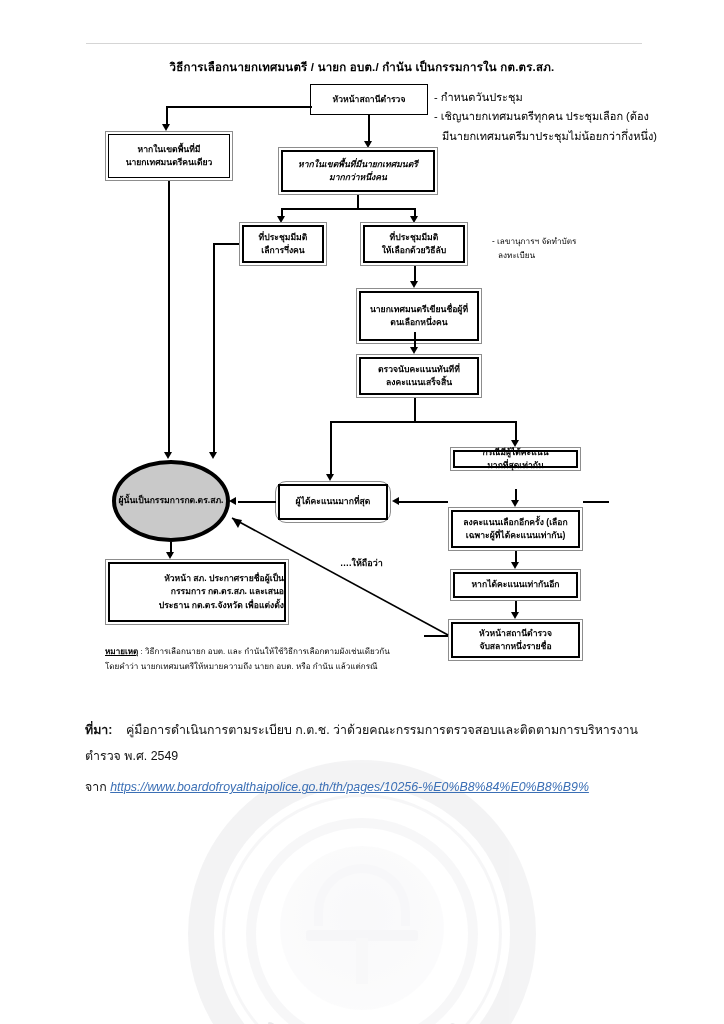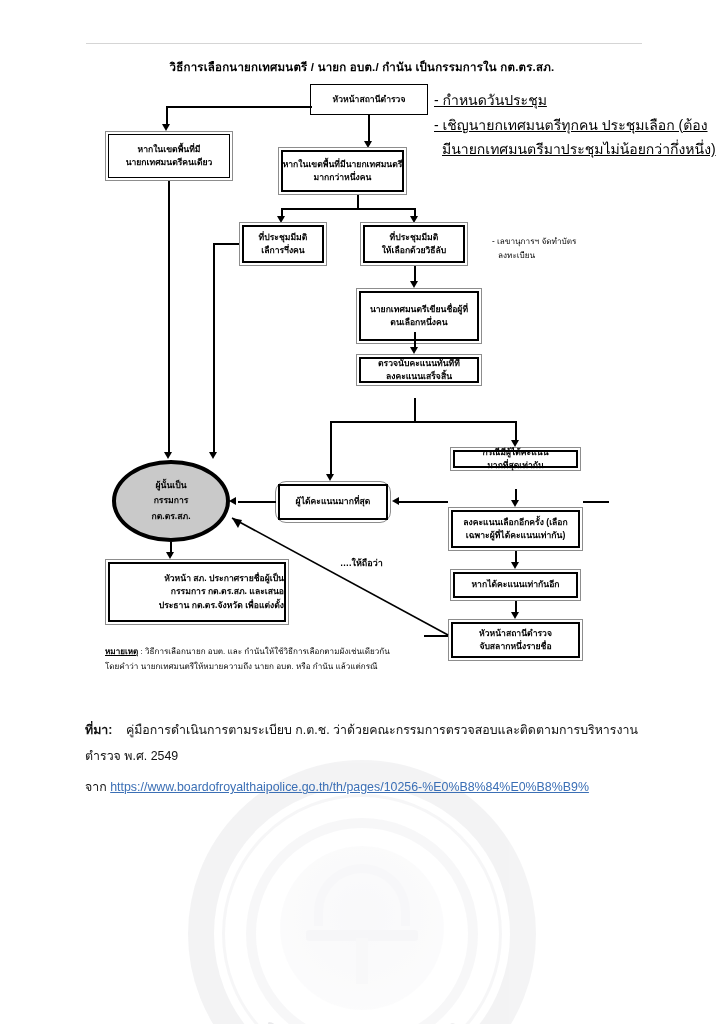--- a/index.html
+++ b/index.html
@@ -69,54 +69,54 @@
   .dbl{border:1px solid #8d8d8d;padding:2px;background:#fff;}
   .dbl > .inner{
     border:2.4px solid #000;width:100%;height:100%;box-sizing:border-box;
     display:flex;flex-direction:column;align-items:center;justify-content:center;
     background:#fff;
   }
   .dbl-thin > .inner{border-width:1.7px;}
 
   .ellipse{
     position:absolute;border-radius:50%;background:#c9c9c9;border:4px solid #000;
-    box-sizing:border-box;display:flex;flex-direction:column;align-items:center;justify-content:center;
+    box-sizing:border-box;display:flex;flex-direction:row;align-items:center;justify-content:center;
     text-align:center;font-size:8.6px;font-weight:bold;line-height:1.75;
   }
 
   
   .ln{position:absolute;background:#000;}
   .lnh{height:1.6px;}
   .lnv{width:1.6px;}
   .arrow{position:absolute;width:0;height:0;}
   .ar-down{border-left:4.5px solid transparent;border-right:4.5px solid transparent;border-top:7px solid #000;}
   .ar-left{border-top:4.5px solid transparent;border-bottom:4.5px solid transparent;border-right:7px solid #000;}
 
   .bullets{
-    position:absolute;font-size:14px;line-height:1.75;white-space:nowrap;text-decoration:underline;
+    position:absolute;font-size:11px;line-height:1.75;white-space:nowrap;
   }
   .bullets .cont{padding-left:8px;}
   .sidelabel{position:absolute;font-size:8.2px;line-height:1.7;white-space:nowrap;}
   .diaglabel{position:absolute;font-size:9px;font-weight:bold;white-space:nowrap;}
 
   .note{
     position:absolute;left:105px;top:645px;width:420px;
     font-size:8.1px;line-height:1.85;
   }
   .note u{font-weight:bold;}
 
   
   .src{
     position:absolute;left:85px;top:718px;width:560px;
     font-size:12.4px;line-height:1.95;color:#111;
   }
   .src .lbl{font-weight:bold;}
   .src .row2{margin-top:2px;}
   .src .row3{margin-top:7px;}
-  .src a{color:#3b6fb5;text-decoration:underline;word-break:break-all;}
+  .src a{color:#3b6fb5;text-decoration:underline;word-break:break-all;font-style:italic;}
 </style>
 </head>
 <body>
 
 <div class="page">
 
   <div class="watermark">
     <div class="wm-ring"></div>
     <div class="wm-ring2"></div>
     <div class="wm-ring3"></div>
@@ -153,21 +153,21 @@
   <div class="ln lnv" style="left:368px;top:115px;height:30px;"></div>
   <div class="arrow ar-down" style="left:364px;top:141px;"></div>
 
   <div class="node dbl dbl-thin" style="left:105px;top:131px;width:128px;height:50px;">
     <div class="inner">
       <span>หากในเขตพื้นที่มี</span>
       <span>นายกเทศมนตรีคนเดียว</span>
     </div>
   </div>
 
-  <div class="node dbl" style="left:278px;top:147px;width:129px;height:48px;">
+  <div class="node dbl" style="left:278px;top:147px;width:160px;height:48px;font-style:italic;">
     <div class="inner">
       <span>หากในเขตพื้นที่มีนายกเทศมนตรี</span>
       <span>มากกว่าหนึ่งคน</span>
     </div>
   </div>
 
   <div class="ln lnv" style="left:357px;top:195px;height:14px;"></div>
   <div class="ln lnh" style="left:281px;top:208px;width:134px;"></div>
   <div class="ln lnv" style="left:281px;top:208px;height:10px;"></div>
   <div class="ln lnv" style="left:414px;top:208px;height:10px;"></div>
@@ -206,21 +206,21 @@
   <div class="node dbl" style="left:356px;top:288px;width:126px;height:56px;">
     <div class="inner">
       <span>นายกเทศมนตรีเขียนชื่อผู้ที่</span>
       <span>ตนเลือกหนึ่งคน</span>
     </div>
   </div>
 
   <div class="ln lnv" style="left:414px;top:332px;height:18px;"></div>
   <div class="arrow ar-down" style="left:410px;top:347px;"></div>
 
-  <div class="node dbl" style="left:356px;top:354px;width:126px;height:32px;">
+  <div class="node dbl" style="left:356px;top:354px;width:126px;height:44px;">
     <div class="inner">
       <span>ตรวจนับคะแนนทันทีที่</span>
       <span>ลงคะแนนเสร็จสิ้น</span>
     </div>
   </div>
 
   <div class="ln lnv" style="left:414px;top:398px;height:24px;"></div>
   <div class="ln lnh" style="left:330px;top:421px;width:186px;"></div>
   <div class="ln lnv" style="left:330px;top:421px;height:56px;"></div>
   <div class="ln lnv" style="left:515px;top:421px;height:22px;"></div>

